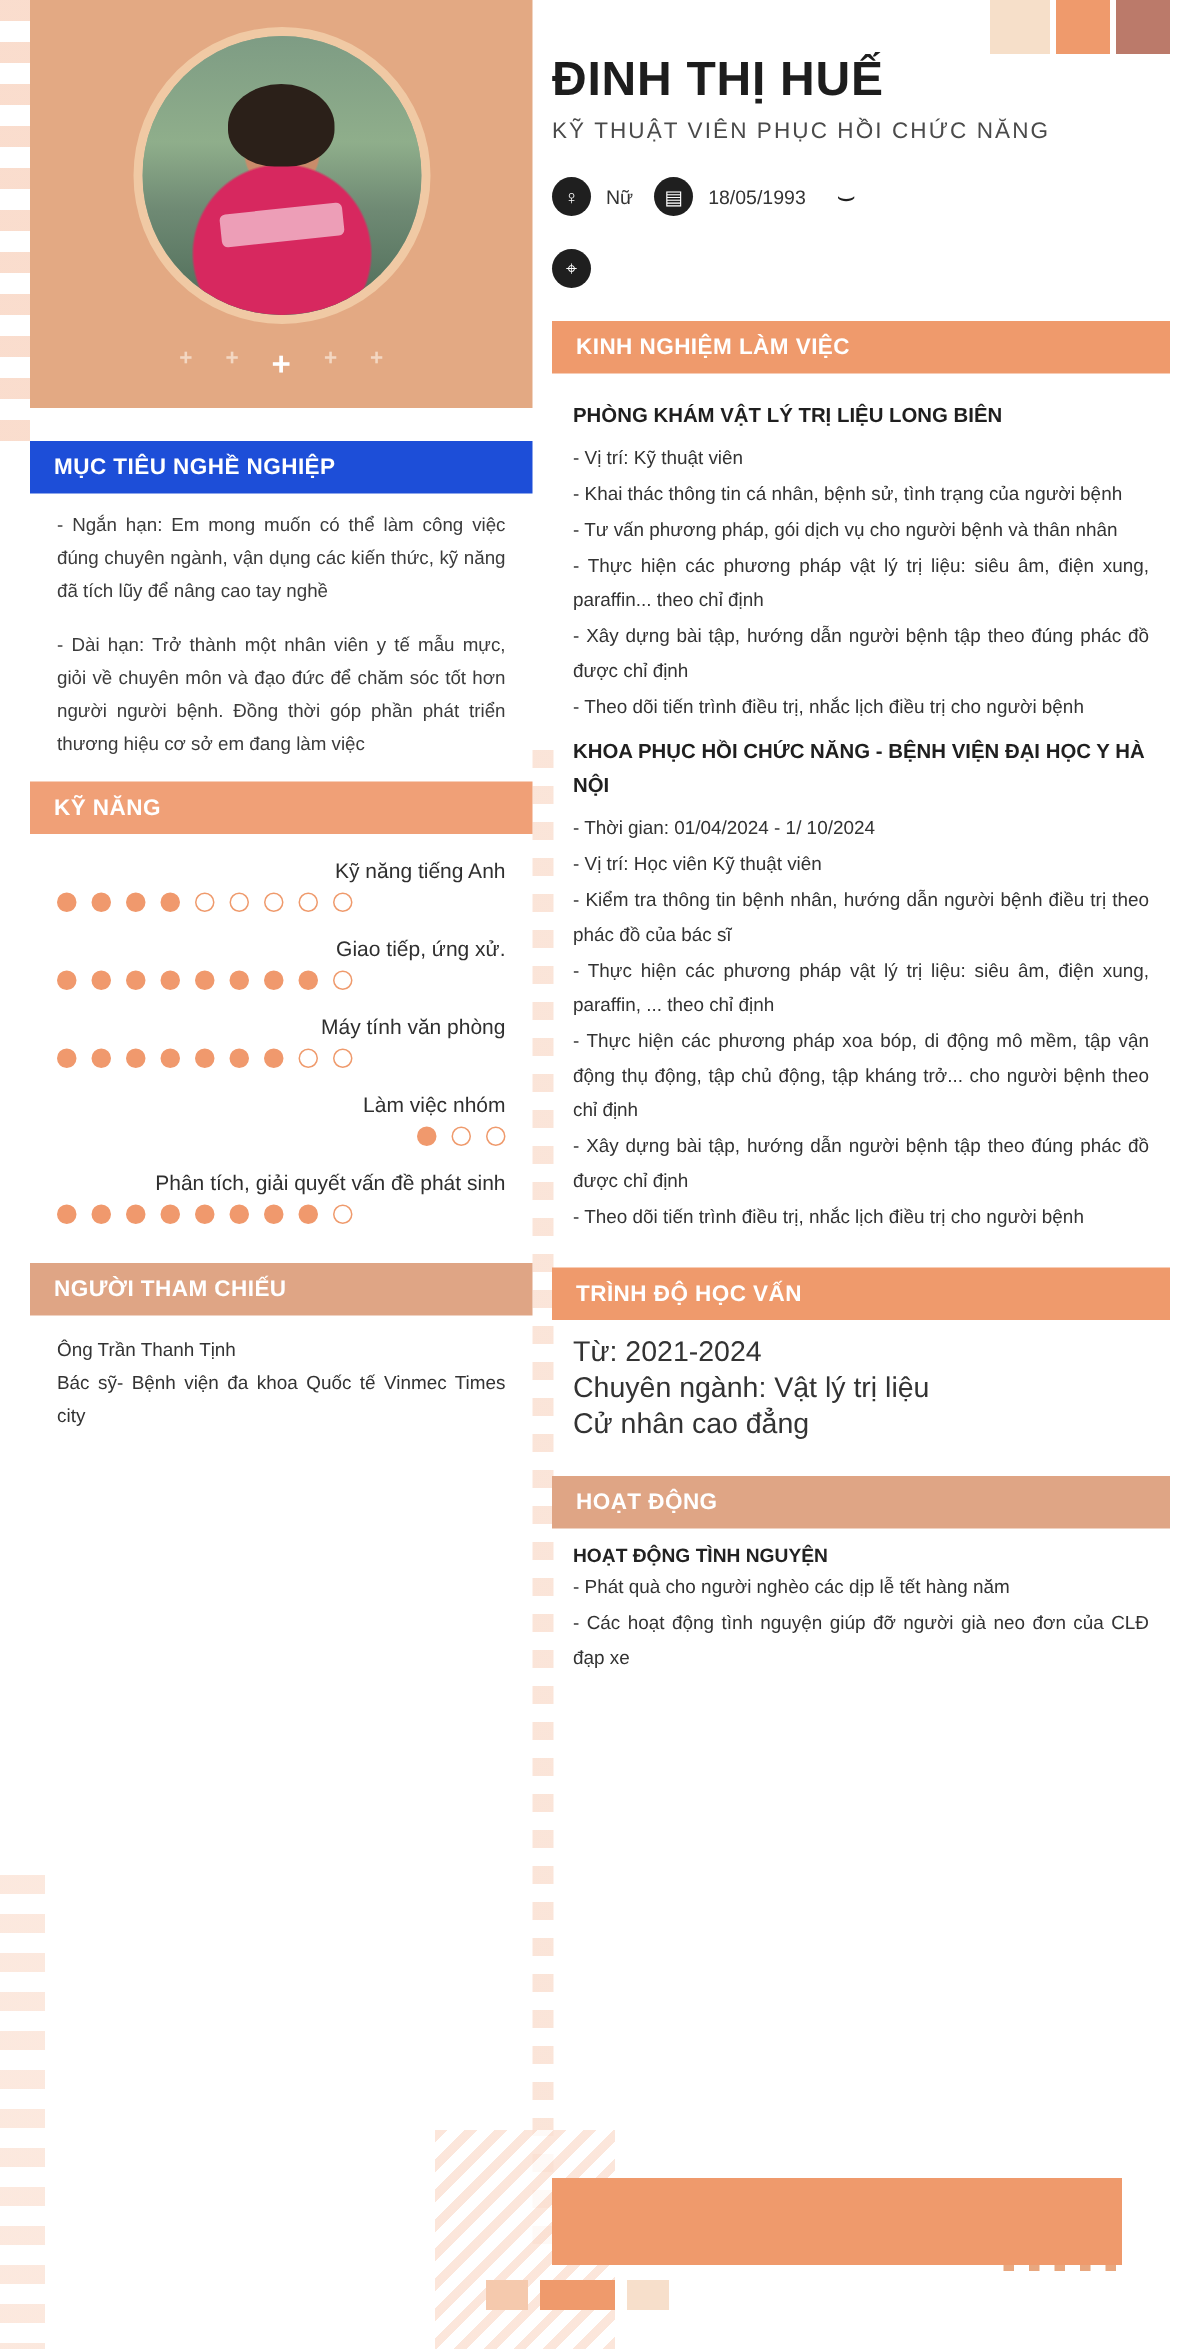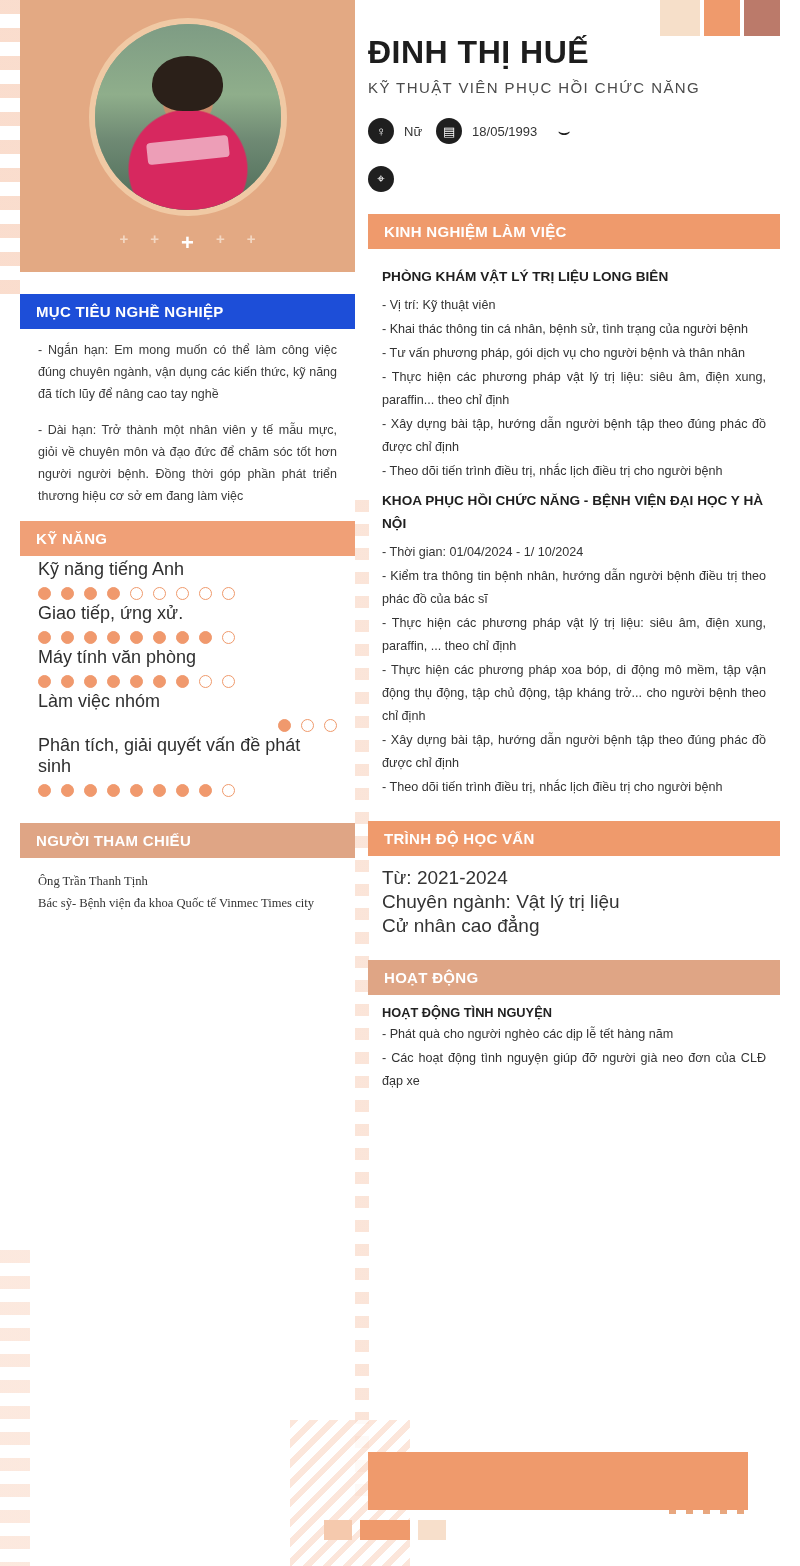--- a/index.html
+++ b/index.html
@@ -119,30 +119,30 @@
   .bar-tan { background: #dfa585; }
   .bar-salmon { background: #ef9a6c; }
 
   .left-body { padding: 10px 18px 0 18px; }
   .para {
     font-size: 12.5px; color: #3b3b3b; line-height: 22px;
     text-align: justify; margin-bottom: 14px;
   }
 
   .skill { padding: 0 18px; }
-  .skill-name { font-size: 18px; color: #2f2f2f; margin: 3px 0 7px; }
+  .skill-name { font-size: 14px; color: #2f2f2f; margin: 16px 0 7px; text-align: right; }
   .dots { display: flex; gap: 10px; }
   .dots i {
     display: block; width: 13px; height: 13px; border-radius: 50%;
     border: 1.6px solid #ef9a6c; background: transparent;
   }
   .dots i.on { background: #f0996d; border-color: #f0996d; }
   .dots.push { justify-content: flex-end; }
 
-  .ref { padding: 12px 18px 0; font-family: Liberation Serif, serif; }
+  .ref { padding: 12px 18px 0; }
   .ref p { font-size: 12.6px; color: #333; line-height: 22px; text-align: justify; }
 
   
   .right { position: absolute; left: 368px; top: 0; width: 412px; }
 
   .name {
     font-size: 32px; font-weight: bold; color: #1d1d1d; letter-spacing: .5px;
     padding-top: 34px;
   }
   .role {
@@ -368,20 +368,21 @@
         <div class="job-title">PHÒNG KHÁM VẬT LÝ TRỊ LIỆU LONG BIÊN</div>
         <p class="li">- Vị trí: Kỹ thuật viên</p>
         <p class="li">- Khai thác thông tin cá nhân, bệnh sử, tình trạng của người bệnh</p>
         <p class="li">- Tư vấn phương pháp, gói dịch vụ cho người bệnh và thân nhân</p>
         <p class="li">- Thực hiện các phương pháp vật lý trị liệu: siêu âm, điện xung, paraffin... theo chỉ định</p>
         <p class="li">- Xây dựng bài tập, hướng dẫn người bệnh tập theo đúng phác đồ được chỉ định</p>
         <p class="li">- Theo dõi tiến trình điều trị, nhắc lịch điều trị cho người bệnh</p>
 
         <div class="job-title">KHOA PHỤC HỒI CHỨC NĂNG - BỆNH VIỆN ĐẠI HỌC Y HÀ NỘI</div>
         <p class="li">- Thời gian: 01/04/2024 - 1/ 10/2024</p>
+        <p class="li">- Vị trí: Học viên Kỹ thuật viên</p>
         <p class="li">- Kiểm tra thông tin bệnh nhân, hướng dẫn người bệnh điều trị theo phác đồ của bác sĩ</p>
         <p class="li">- Thực hiện các phương pháp vật lý trị liệu: siêu âm, điện xung, paraffin, ... theo chỉ định</p>
         <p class="li">- Thực hiện các phương pháp xoa bóp, di động mô mềm, tập vận động thụ động, tập chủ động, tập kháng trở... cho người bệnh theo chỉ định</p>
         <p class="li">- Xây dựng bài tập, hướng dẫn người bệnh tập theo đúng phác đồ được chỉ định</p>
         <p class="li">- Theo dõi tiến trình điều trị, nhắc lịch điều trị cho người bệnh</p>
       </div>
     </div>
 
     <div class="rsec">
       <div class="sec-title bar-salmon">TRÌNH ĐỘ HỌC VẤN</div>

